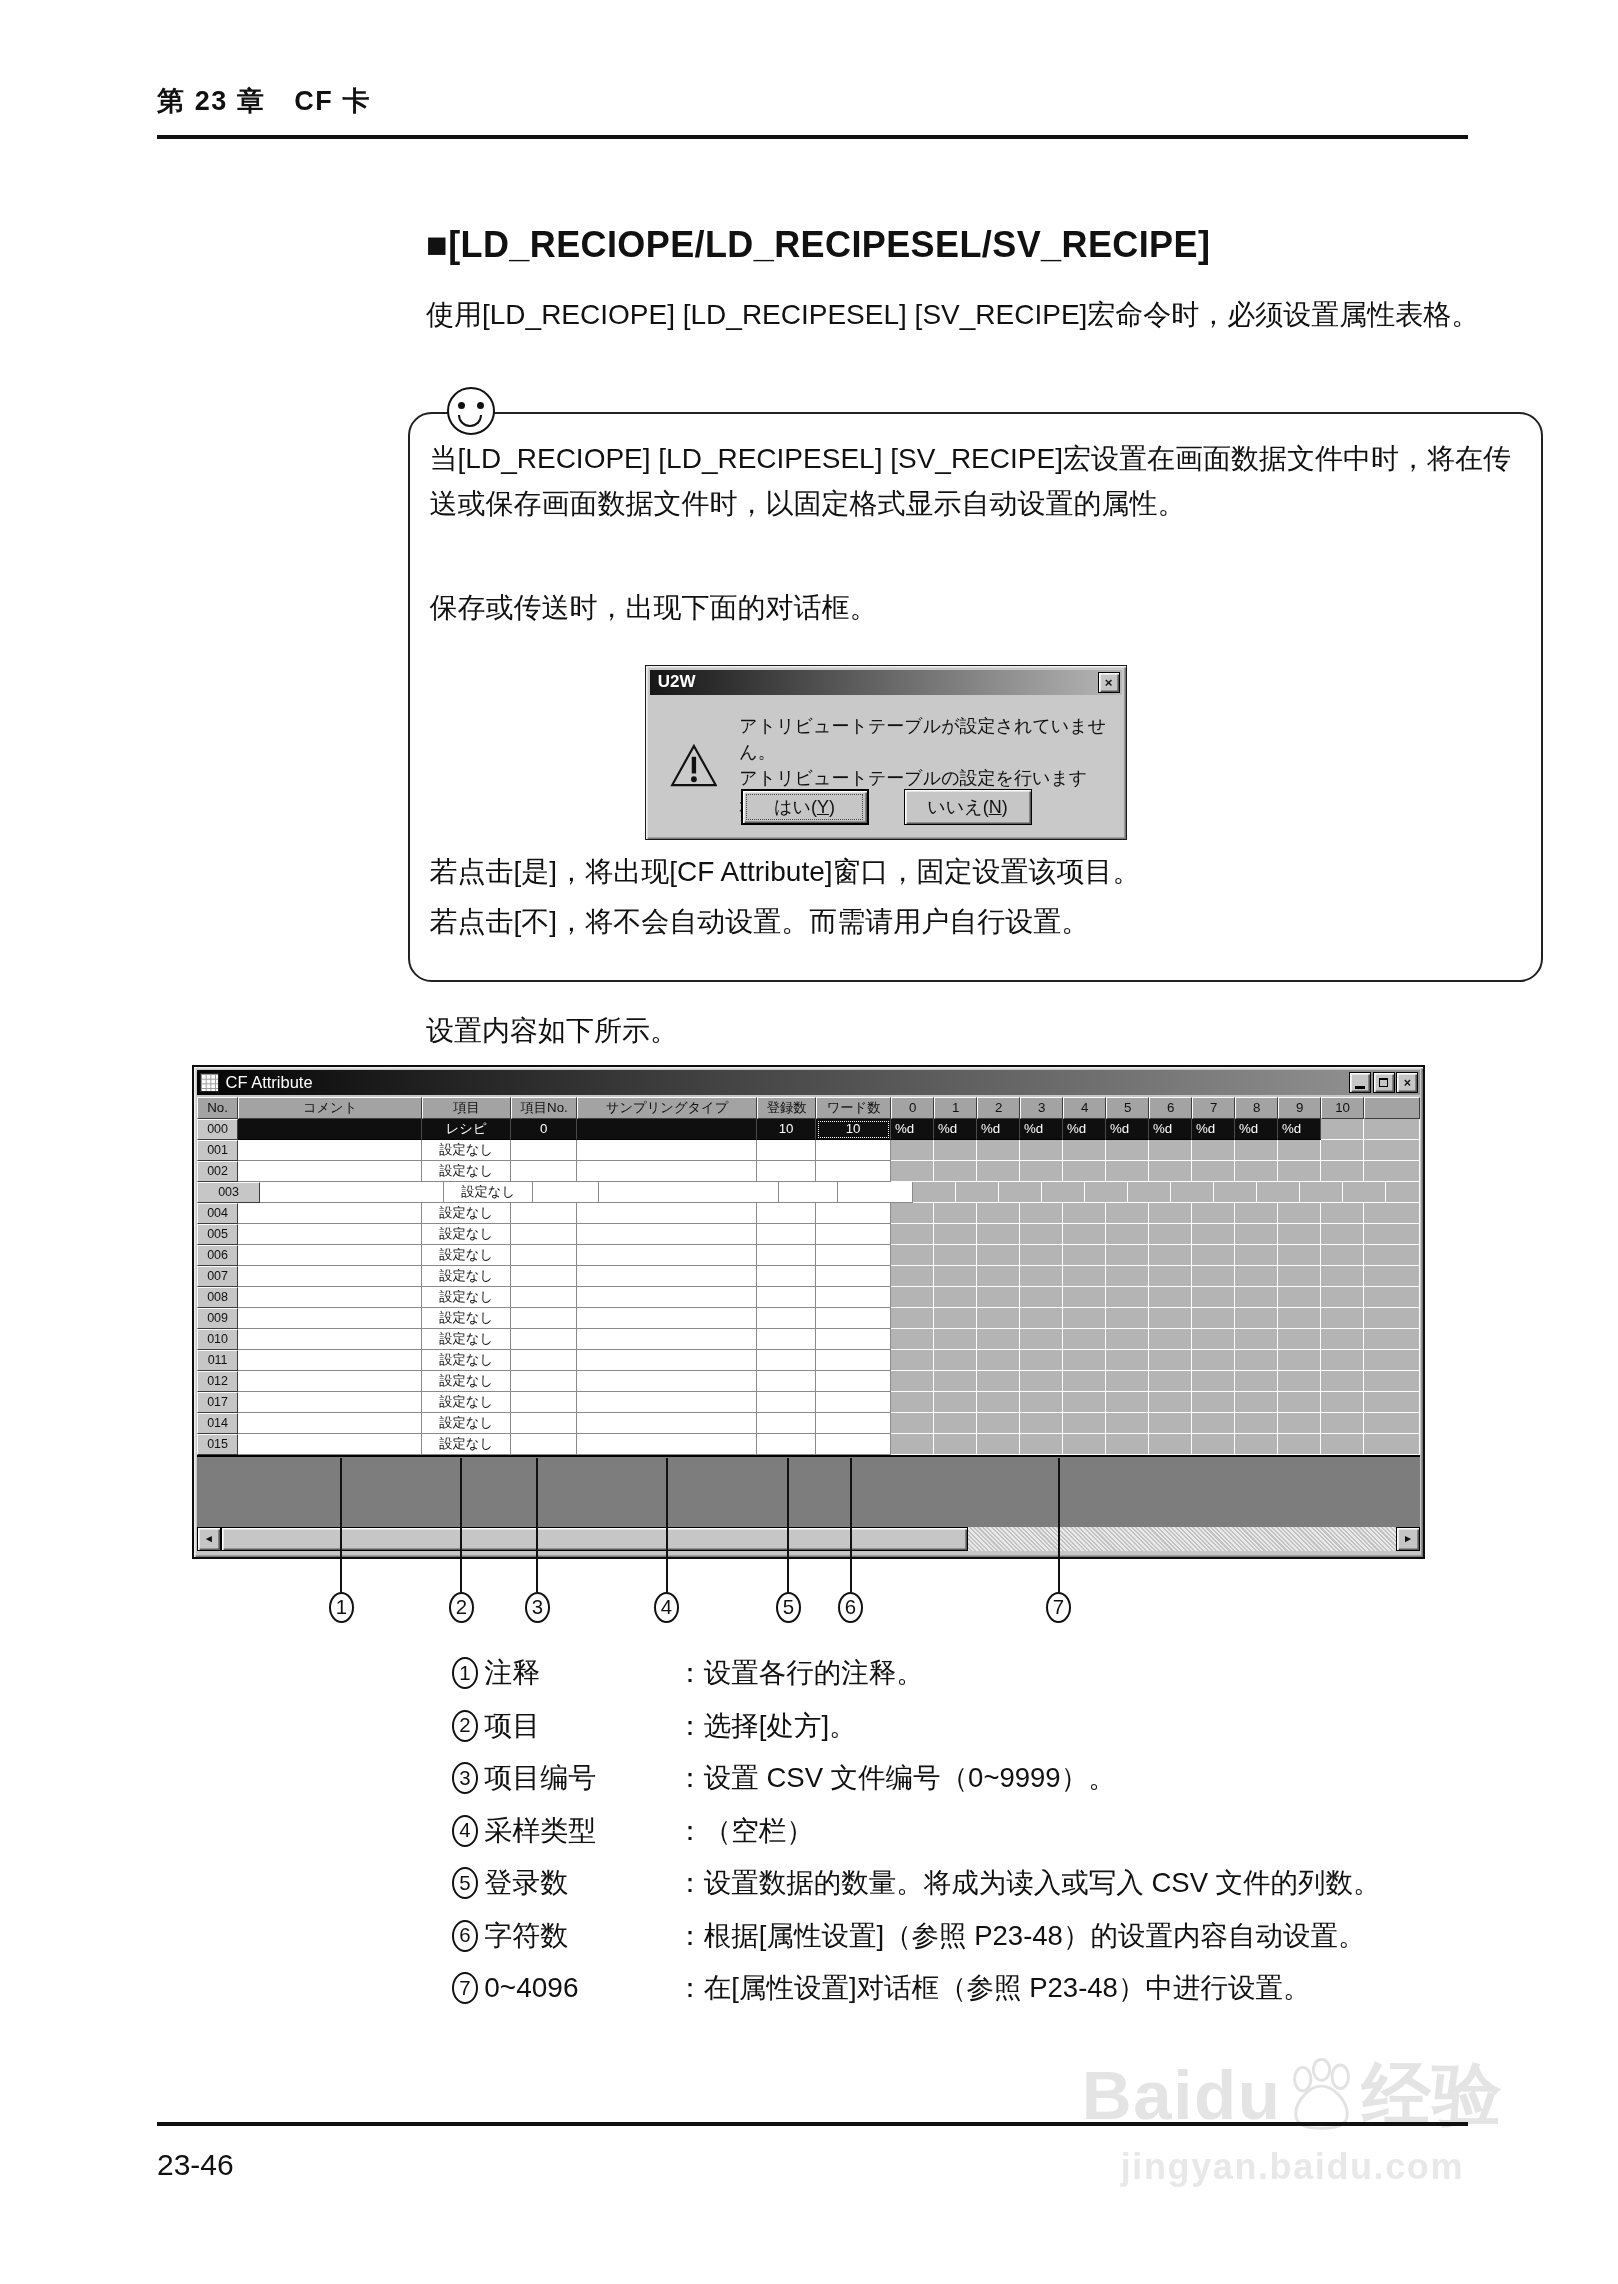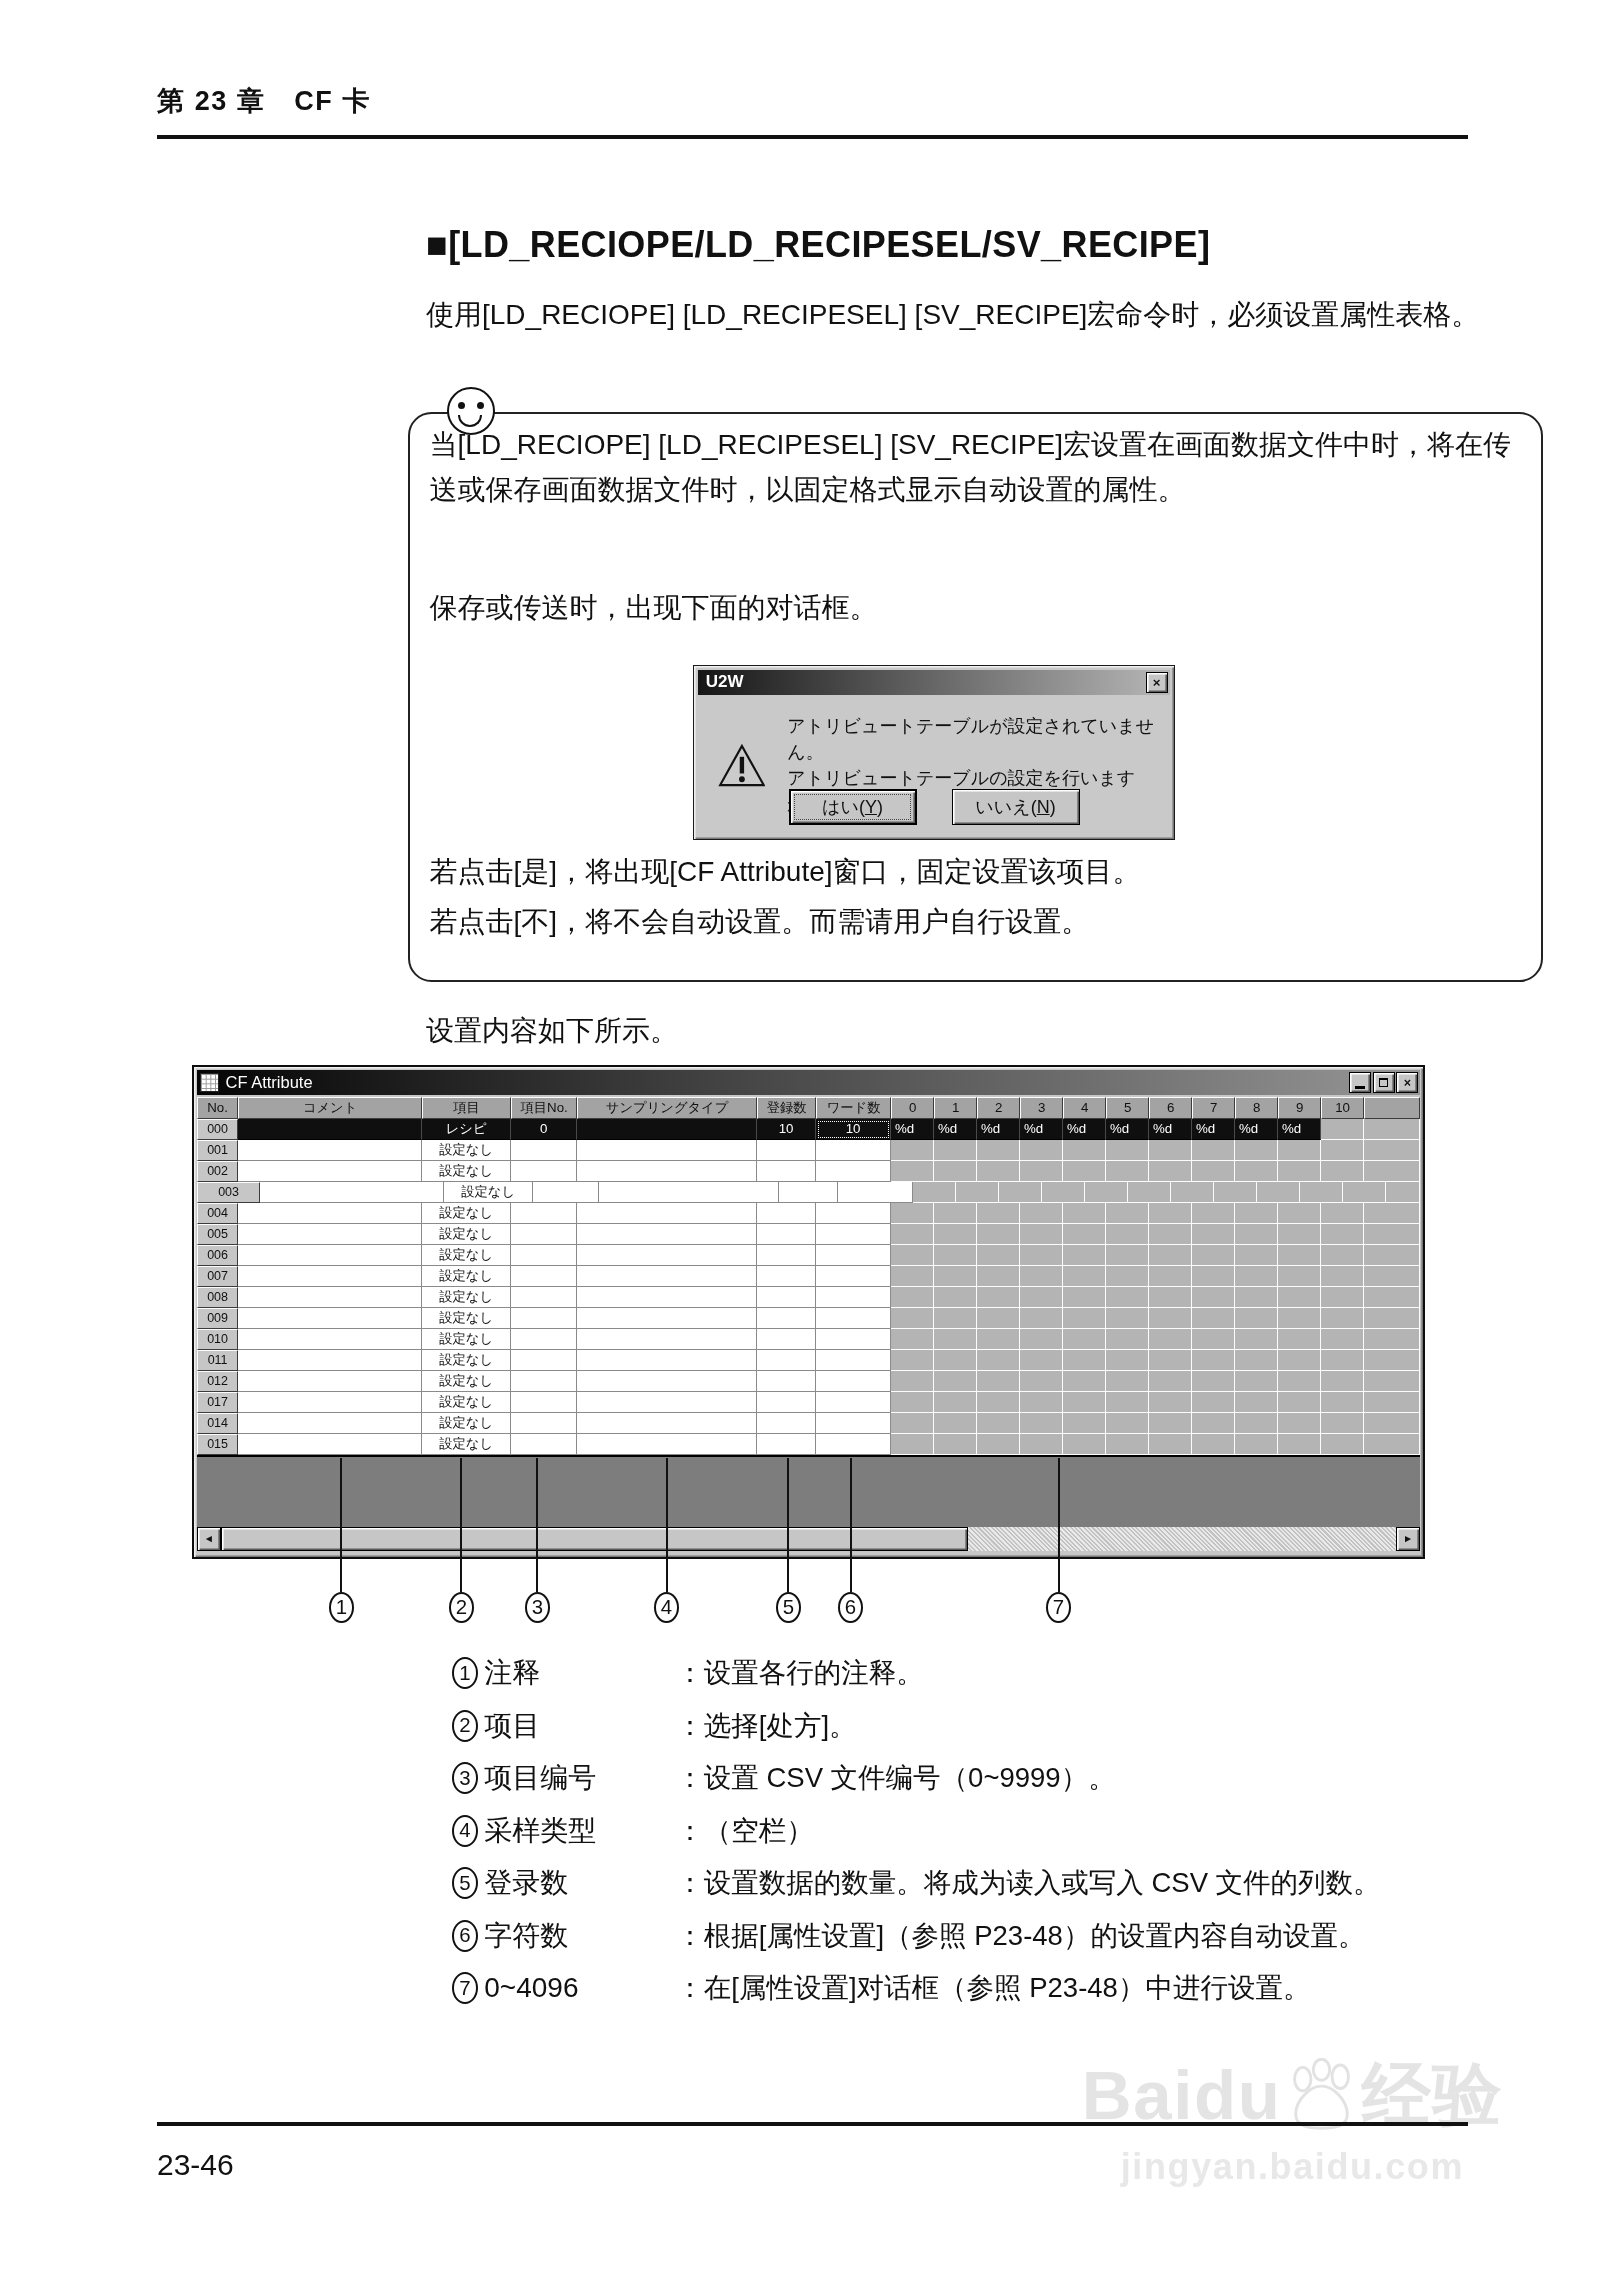--- a/index.html
+++ b/index.html
@@ -22,27 +22,27 @@
   .intro { left:426px; top:292px; width:1122px; font-size:28px; line-height:45px; }
   .caption { left:426px; top:1012px; font-size:28px; }
 
   
   .note-box { left:408px; top:412px; width:1131px; height:566px; border:2.4px solid #222; border-radius:23.5px; }
   .smiley { left:447px; top:387px; width:44px; height:44px; background:#fff; border:2.4px solid #111; border-radius:50%; z-index:2; }
   .smiley .eye { position:absolute; width:7px; height:7px; background:#111; border-radius:50%; top:13.3px; }
   .smiley .eye.l { left:9.4px; } .smiley .eye.r { right:9.4px; }
   .smiley .mouth { position:absolute; left:9.4px; bottom:6.3px; width:23.5px; height:11.8px; border:2.4px solid #111; border-top:none; border-radius:0 0 23.5px 23.5px; box-sizing:border-box; }
   .note-box .para { position:absolute; left:19.6px; width:1094px; font-size:28px; line-height:45px; }
-  .np1 { top:8px; } .np2 { top:171px; } .np3 { top:435px; } .np4 { top:485px; }
+  .np1 { top:22px; } .np2 { top:171px; } .np3 { top:435px; } .np4 { top:485px; }
   .btn95 { background:#c6c6c6; border:0.8px solid #000; box-shadow: inset 1.6px 1.6px 0 #ffffff, inset -1.6px -1.6px 0 #5a5a5a;
            display:flex; align-items:center; justify-content:center; box-sizing:border-box; }
 
   
   .u2w { position:absolute; left:235px; top:251px; width:480px; height:173px; background:#c9c9c9;
-         border:1.6px solid #1a1a1a; box-shadow: inset 1.6px 1.6px 0 #efefef, inset -1.6px -1.6px 0 #777; margin-left: 48px; }
+         border:1.6px solid #1a1a1a; box-shadow: inset 1.6px 1.6px 0 #efefef, inset -1.6px -1.6px 0 #777; }
   .u2w-titlebar { position:absolute; left:3.9px; top:3.9px; right:3.9px; height:25px;
          background:linear-gradient(90deg,#161616,#b7b7b7); display:flex; align-items:center; }
   .u2w-title { color:#fff; font-size:17px; font-weight:bold; padding-left:7.8px; flex:1; }
   .u2w-close { width:22px; height:20.4px; margin-right:2.4px; font-size:13.3px; font-weight:bold; color:#111; }
   .u2w-body { position:absolute; left:23.5px; top:47px; right:15.7px; display:flex; align-items:center; }
   .u2w-msg { margin-left:22px; font-size:18px; line-height:26px; color:#111; }
   .u2w-buttons { position:absolute; bottom:14px; left:0; right:0; display:flex; justify-content:center; gap:35px; }
   .u2w-btn { width:128px; height:36px; font-size:18px; position:relative; }
   .u2w-btn.default { border:2.4px solid #000; }
   .u2w-btn.default .dots { position:absolute; inset:3.1px; border:1.6px dotted #444; }

